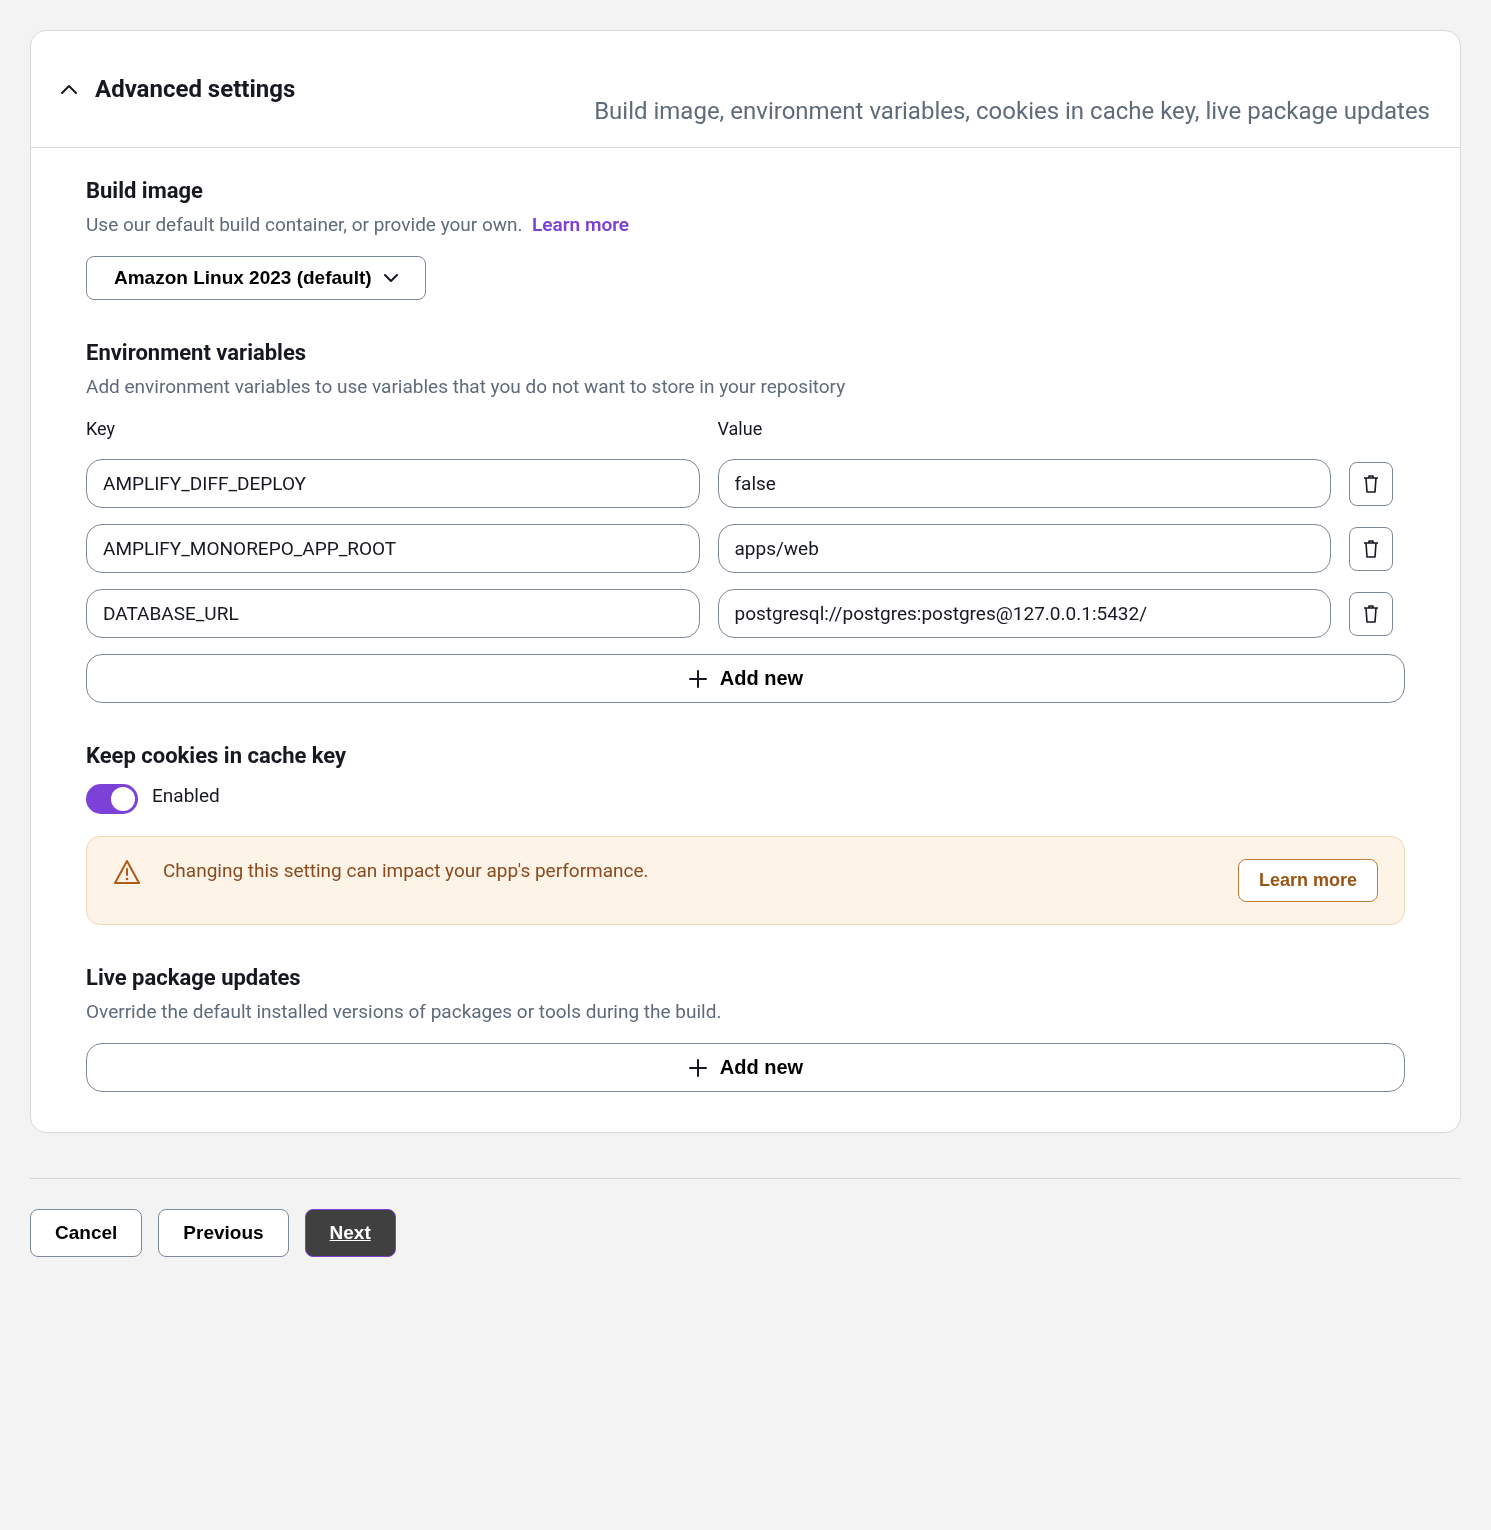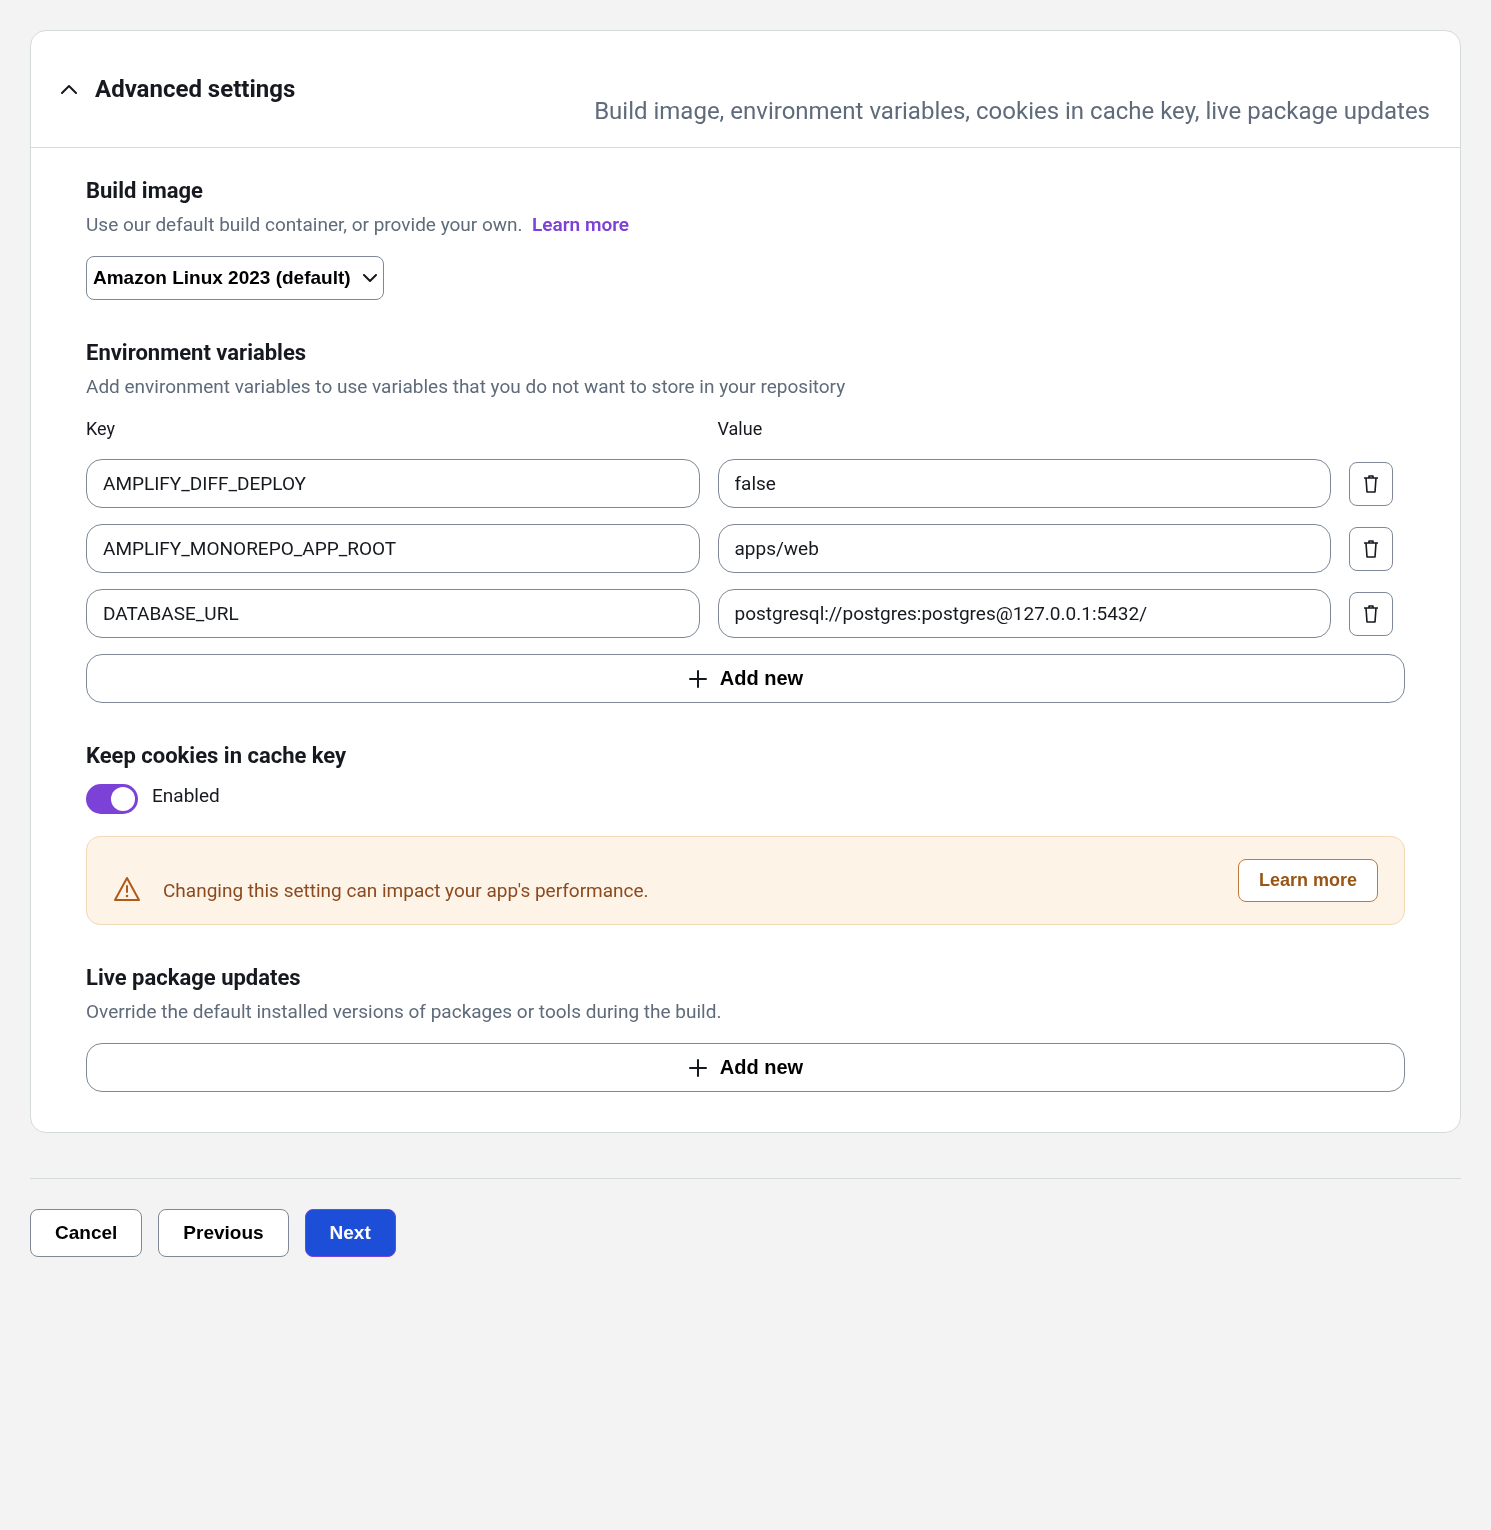--- a/index.html
+++ b/index.html
@@ -49,21 +49,21 @@
   margin-bottom: 20px;
 }
 .link { color: #7c41d7; text-decoration: none; font-weight: 600; }
 .select-btn {
   display: inline-flex;
   align-items: center;
   gap: 12px;
   border: 1px solid #7d8998;
   border-radius: 8px;
   background: #fff;
-  padding: 10px 6px;
+  padding: 10px 27px;
   font-size: 19px;
   font-weight: 700;
   cursor: pointer;
 }
 .cols {
   display: grid;
   grid-template-columns: 1fr 1fr 56px;
   gap: 16px 18px;
   align-items: center;
 }
@@ -130,21 +130,21 @@
   background: #fff;
   border-radius: 50%;
 }
 .toggle-label { font-size: 19px; }
 .alert {
   background: #fdf3e6;
   border: 1px solid #f3d9b8;
   border-radius: 14px;
   padding: 22px 26px;
   display: flex;
-  align-items: flex-end;
+  align-items: flex-start;
   gap: 22px;
 }
 .alert-text {
   color: #8b4a1f;
   font-size: 19px;
   flex: 1;
 }
 .alert-btn {
   border: 1px solid #c07a3a;
   border-radius: 8px;
@@ -168,23 +168,24 @@
 .btn {
   border: 1px solid #7d8998;
   border-radius: 8px;
   background: #fff;
   padding: 12px 24px;
   font-size: 19px;
   font-weight: 700;
   cursor: pointer;
 }
 .btn-primary {
-  background: #1d4ed8;
+  background: #404040;
   border-color: #7c41d7;
   color: #fff;
+  text-decoration: underline;
 }
 svg { display: block; }
 </style>
 </head>
 <body>
 
 <div class="panel">
   <div class="panel-header">
     <span class="chevron">
       <svg width="16" height="10" viewBox="0 0 16 10">

